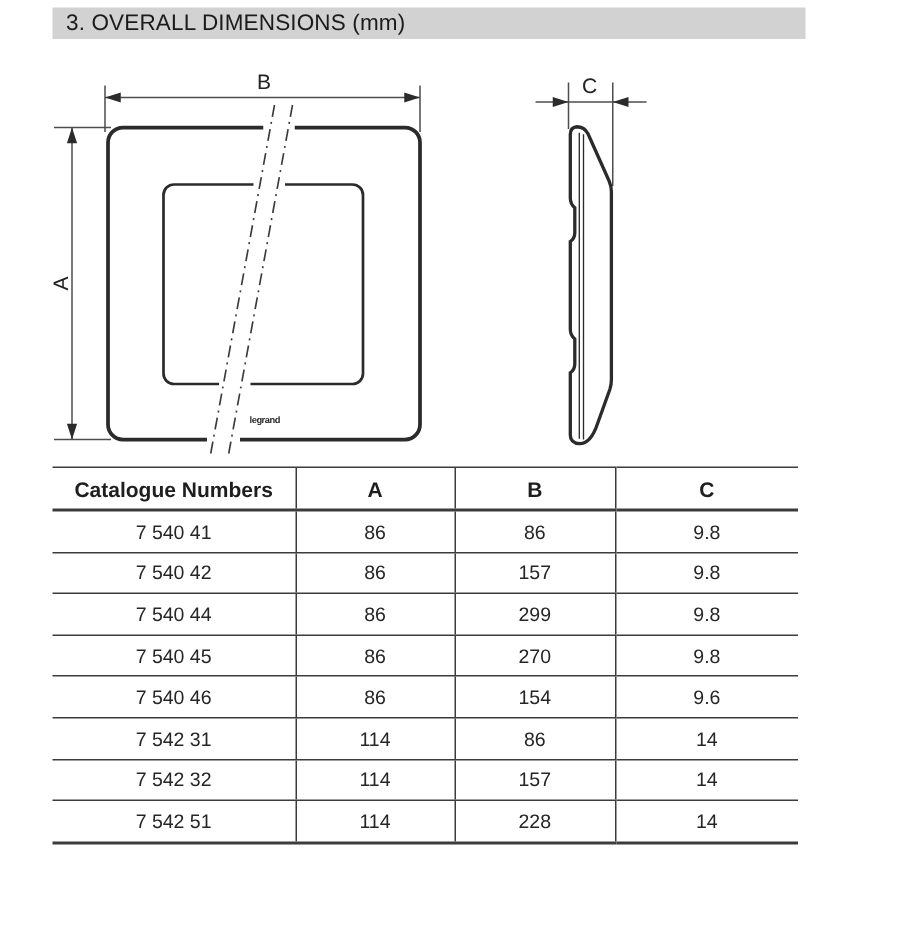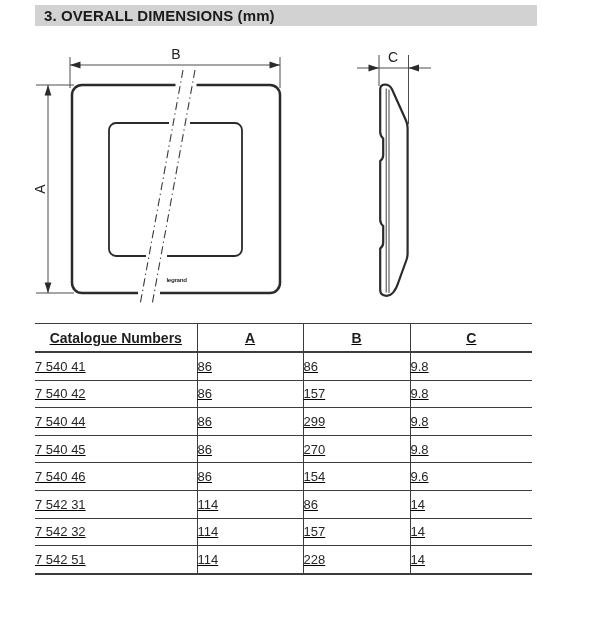--- a/index.html
+++ b/index.html
@@ -9,47 +9,47 @@
     position:relative; overflow:hidden;
   }
   .page { position:absolute; inset:0; }
 
   
   .banner {
     position:absolute; left:35px; top:5px; width:502px; height:21px;
     background:#d2d2d2; display:flex; align-items:center;
   }
   .banner span {
-    padding-left:9px; font-size:15px; font-weight:bold; color:#1b1b1b;
+    padding-left:9px; font-size:15px; font-weight:normal; color:#1b1b1b;
     letter-spacing:0.1px;
   }
 
   
   svg.drawing { position:absolute; left:0; top:0; }
   .thick { stroke:#2b2b2b; fill:#ffffff; }
   .thinln { stroke:#4d4d4d; stroke-width:1; fill:none; }
   .arrow { fill:#2b2b2b; stroke:none; }
   .dimlabel { font-size:14px; fill:#232323; font-family:"Liberation Sans",sans-serif; }
   .logo { font-size:6.2px; font-weight:bold; letter-spacing:-0.3px; fill:#2b2b2b; }
   .breakln { stroke:#3a3a3a; stroke-width:1.1; fill:none; stroke-dasharray:8 3.5 1.3 3.5; }
   .gap { fill:#ffffff; stroke:none; }
 
   
-  .table-wrap { position:absolute; left:35px; top:323px;text-decoration:underline; }
+  .table-wrap { position:absolute; left:35px; top:311px; }
   table.dims {
     border-collapse:collapse; table-layout:fixed; width:497px;
     color:#262626;
   }
   table.dims th {
     font-size:14px; font-weight:bold; height:27px; text-align:center;
     border-top:1.5px solid #3c3c3c; border-bottom:2px solid #3c3c3c;
     padding:0; color:#1e1e1e;
   }
   table.dims td {
-    font-size:13px; height:26.6px; text-align:left; padding:0;
+    font-size:13px; height:26.6px; text-align:center; padding:0;
     border-bottom:1.4px solid #3c3c3c;
   }
   table.dims th + th, table.dims td + td { border-left:1.5px solid #3c3c3c; }
   table.dims tbody tr:last-child td { border-bottom:2px solid #3c3c3c; }
 </style>
 </head>
 <body>
 
 <div class="page">
 

